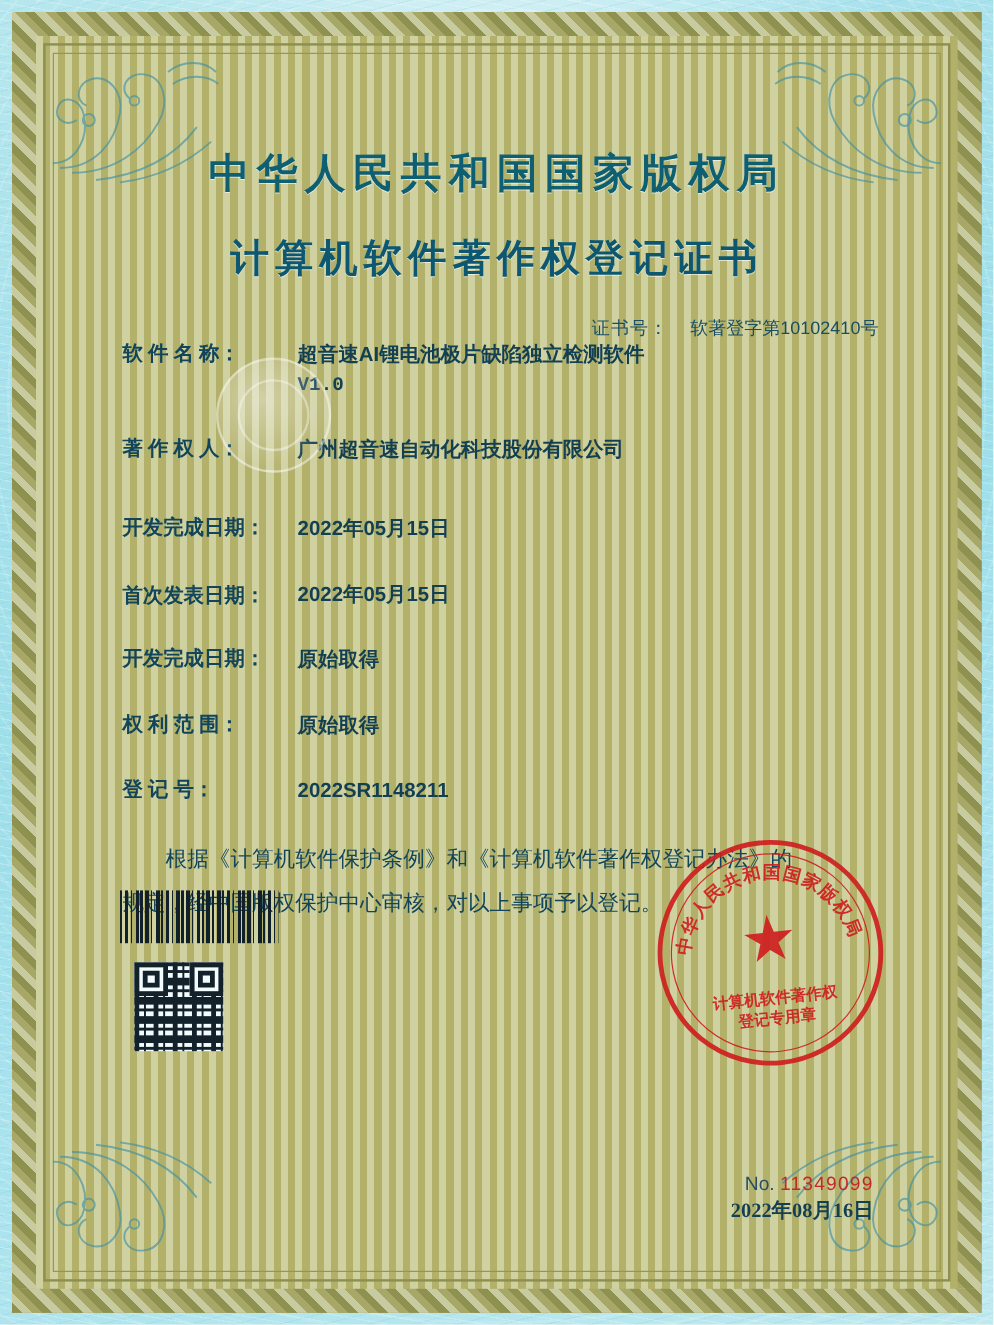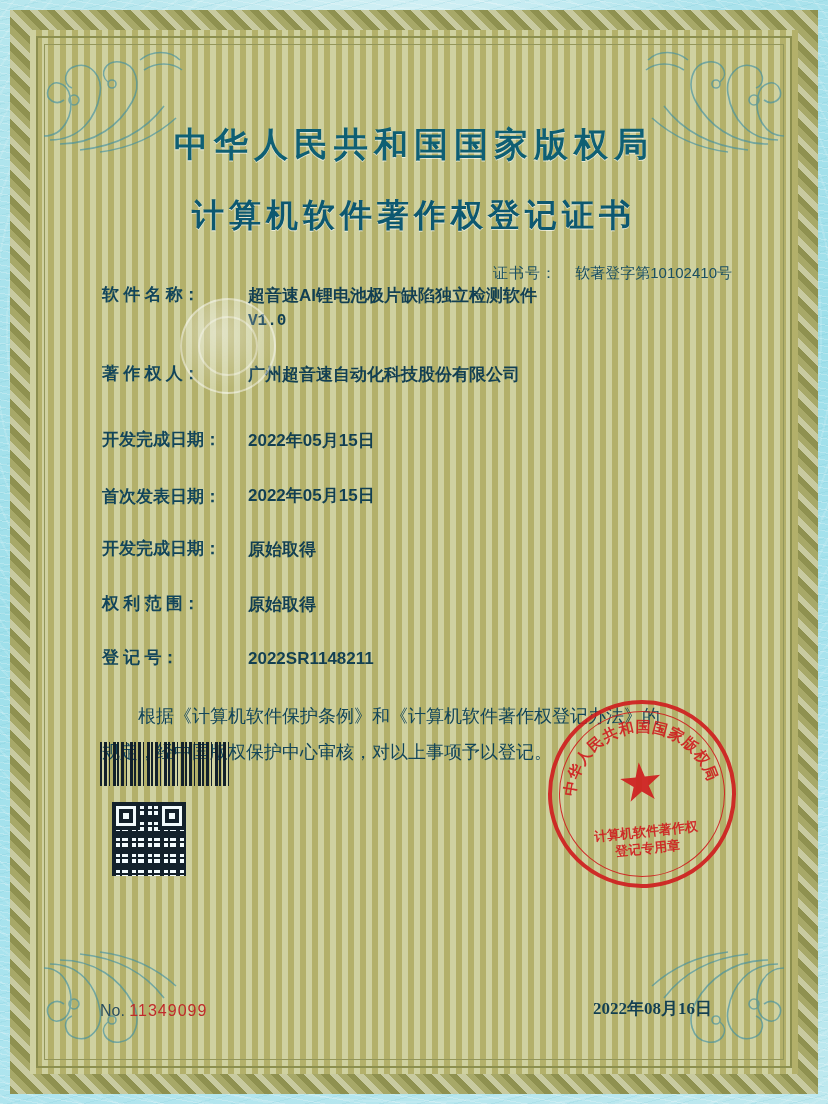--- a/index.html
+++ b/index.html
@@ -226,26 +226,27 @@
     left: 0; right: 0; bottom: 26px;
     text-align: center;
     font-size: 13px;
     font-family: "Liberation Sans", sans-serif;
     font-weight: bold;
     line-height: 1.35;
   }
 
   .footer {
     position: absolute;
-    left: 60px; right: 76px;
+    left: 60px; right: 60px;
     bottom: 84px;
     display: flex;
     justify-content: space-between;
     align-items: flex-end;
     padding: 0 40px;
+    flex-direction: column;
   }
   .serial {
     font-size: 16px;
     color: #2b4f60;
     font-family: "Liberation Sans", sans-serif;
   }
   .serial .num { color: #c02a2a; letter-spacing: 1px; }
   .issue-date {
     font-size: 17px;
     color: #123f52;

